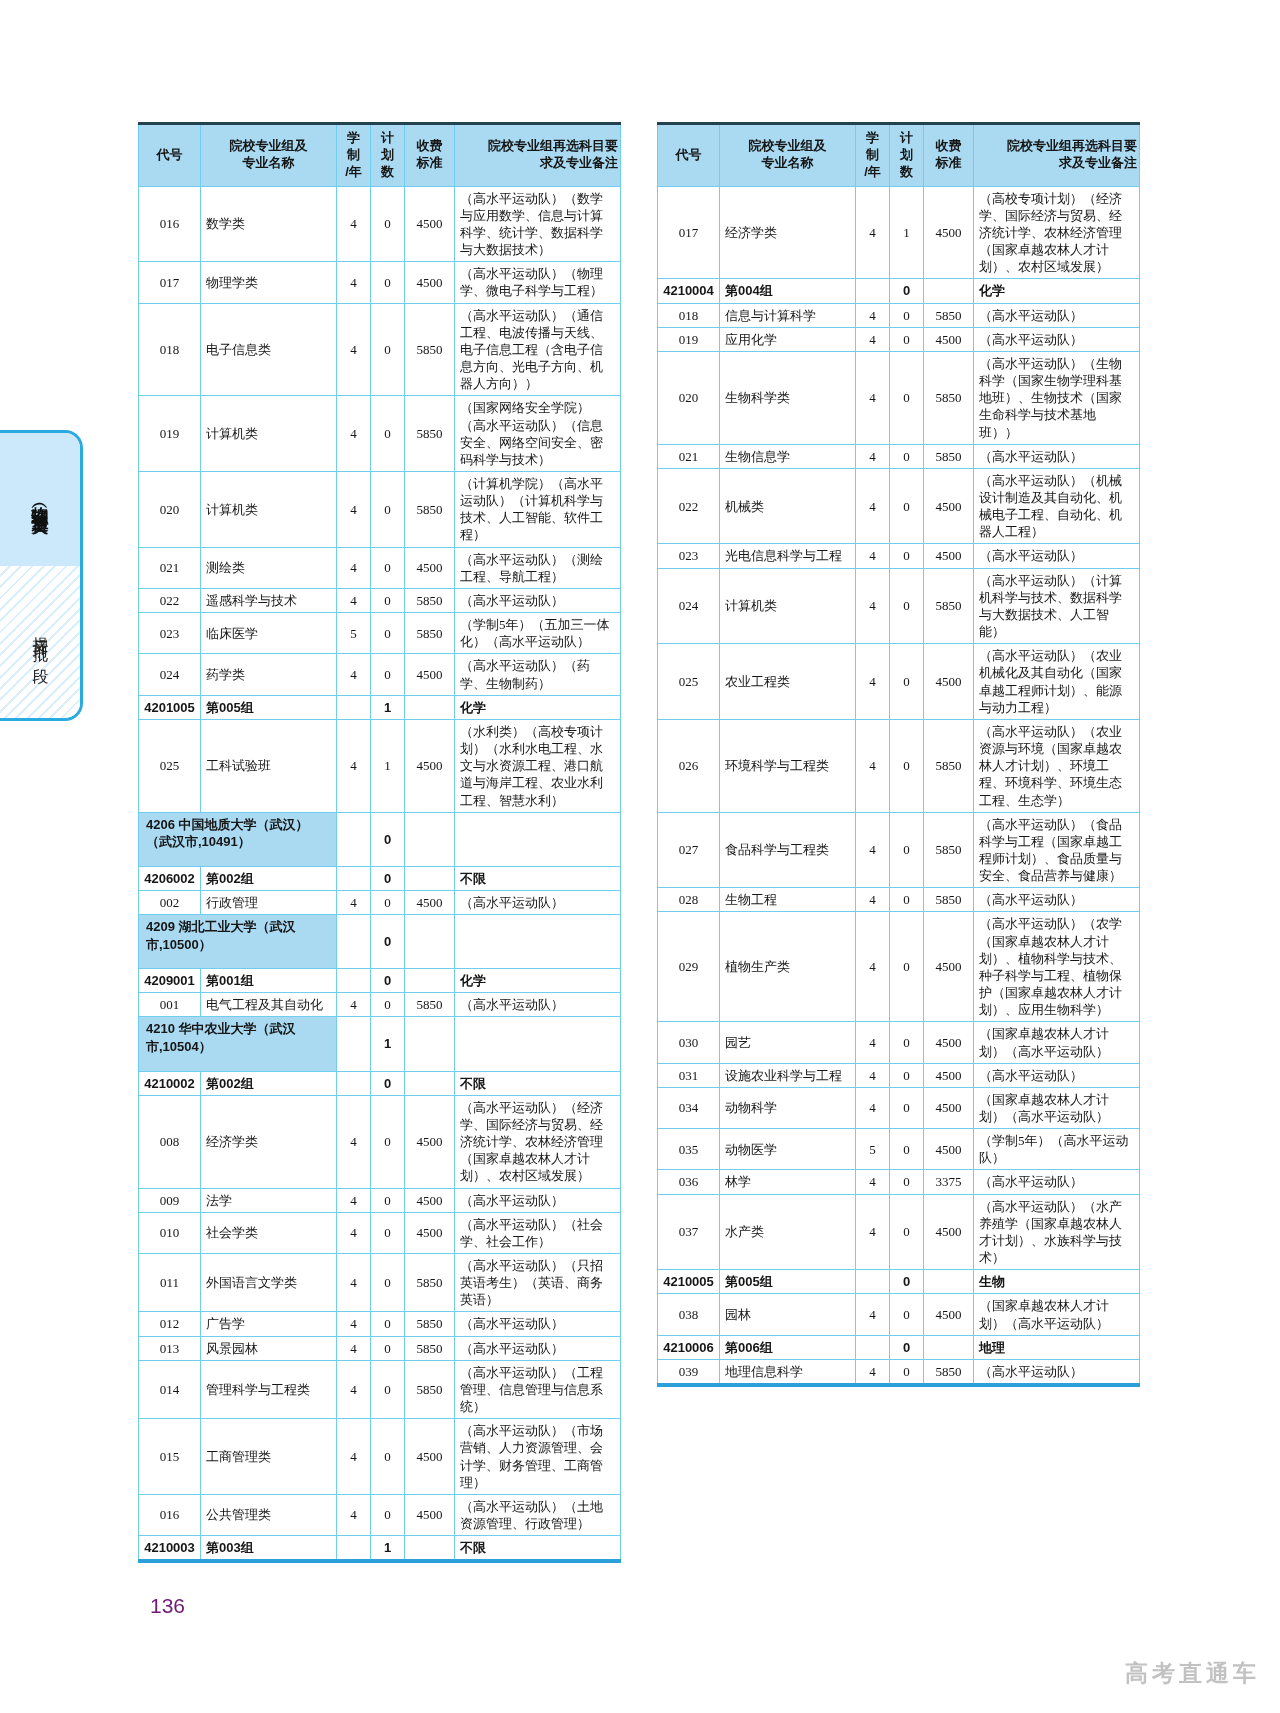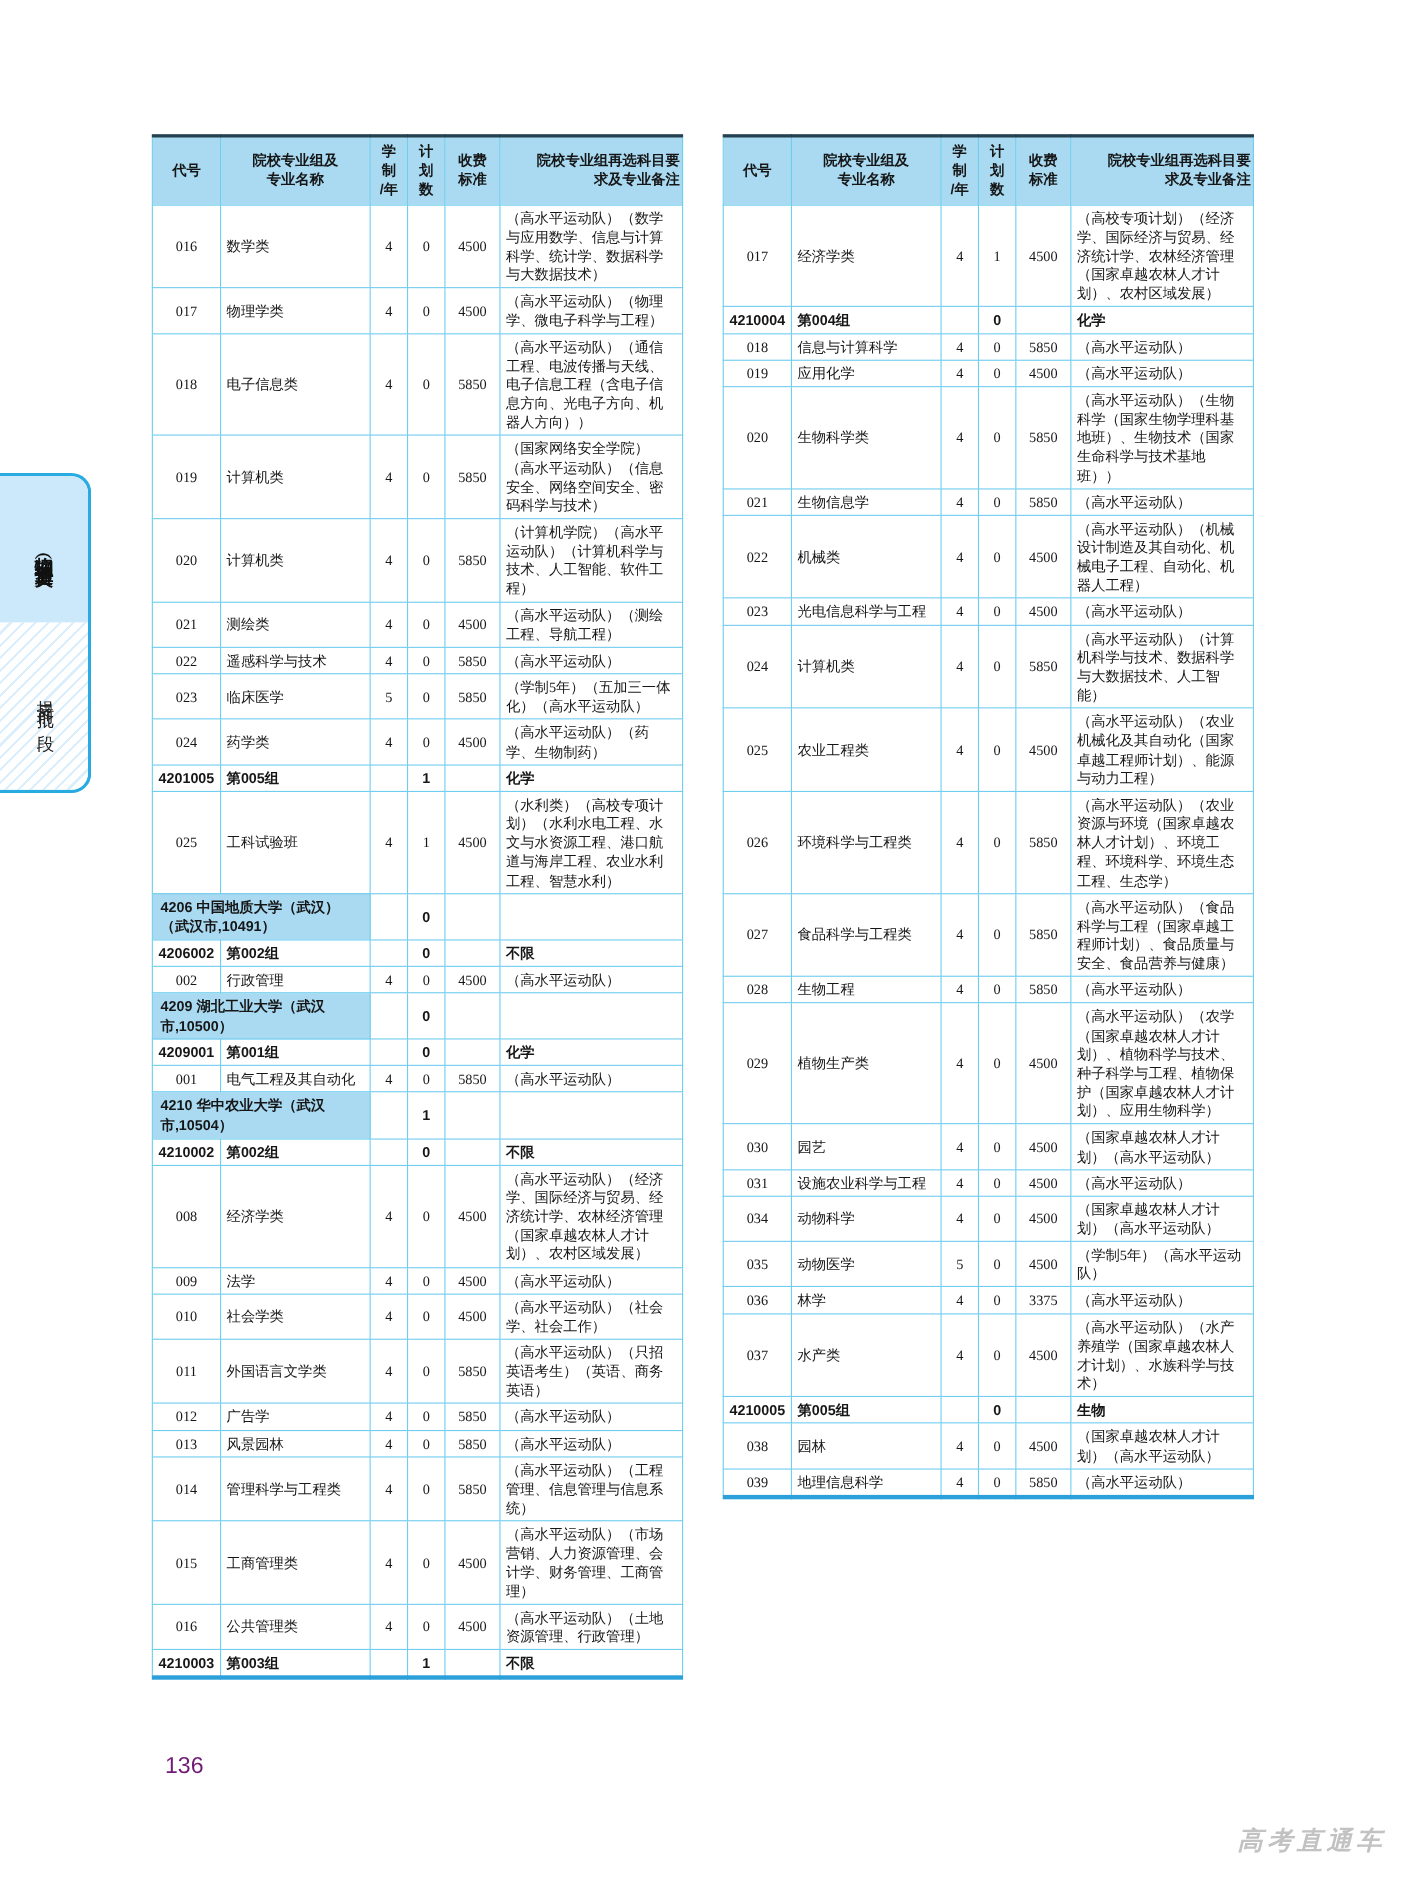--- a/index.html
+++ b/index.html
@@ -22,21 +22,21 @@
     font-size:13px;font-weight:bold;white-space:pre-line;text-align:center;
     vertical-align:middle;padding:5px 2px;line-height:1.3;border:1px solid #6fcdee;
   }
   .adm th:last-child{text-align:right;padding-left:6px}
   .adm td{border:1px solid #6fcdee;padding:3px 5px;vertical-align:middle}
   .adm td.c{text-align:center;padding:3px 1px}
   .adm td.name,.adm td.remark{text-align:left}
   .adm tr.group td,.adm td.b,.adm td.u-title{
     font-family:"Liberation Sans","DejaVu Sans",sans-serif;font-weight:bold;
   }
-  .adm td.u-title{background:#a9daf2;padding:3px 4px 3px 7px;line-height:1.35}
+  .adm td.u-title{background:#a9daf2;padding:3px 4px 15px 7px;line-height:1.35}
   
   .sidebar-tab{
     position:absolute;left:0;top:430px;width:80px;height:285px;
     border:3px solid #29abe2;border-left:none;border-radius:0 18px 18px 0;overflow:hidden;
   }
   .tab-top{height:133px;background:#cbe9fa;display:flex;align-items:center;justify-content:center}
   .tab-bottom{
     height:calc(100% - 133px);
     background:repeating-linear-gradient(135deg,#ffffff 0 6px,#daeffb 6px 8px);
     display:flex;align-items:center;justify-content:center;
@@ -50,21 +50,21 @@
     writing-mode:vertical-rl;text-orientation:mixed;
     font-size:16px;letter-spacing:5px;color:#222;
   }
   
   .page-number{
     position:absolute;left:150px;top:1594px;
     font-family:Liberation Sans, sans-serif;font-size:21px;color:#701a75;
   }
   .watermark{
     position:absolute;right:20px;top:1658px;font-size:23px;color:#c2c2c2;
-    letter-spacing:4px;font-weight:bold;font-style:italic;
+    letter-spacing:4px;font-weight:bold;
   }
 </style>
 </head>
 <body>
 
 <div class="page">
 
   <div class="sidebar-tab">
     <div class="tab-top">
       <span>物理（普通类）</span>
@@ -529,20 +529,28 @@
           <td class="remark">生物</td>
         </tr>
         <tr class="major">
           <td class="c">038</td>
           <td class="name">园林</td>
           <td class="c">4</td>
           <td class="c">0</td>
           <td class="c">4500</td>
           <td class="remark">（国家卓越农林人才计划）（高水平运动队）</td>
         </tr>
+        <tr class="group">
+          <td class="c">4210006</td>
+          <td class="name">第006组</td>
+          <td class="c"></td>
+          <td class="c b">0</td>
+          <td class="c"></td>
+          <td class="remark">地理</td>
+        </tr>
         <tr class="major">
           <td class="c">039</td>
           <td class="name">地理信息科学</td>
           <td class="c">4</td>
           <td class="c">0</td>
           <td class="c">5850</td>
           <td class="remark">（高水平运动队）</td>
         </tr>
       </tbody>
   </table>

